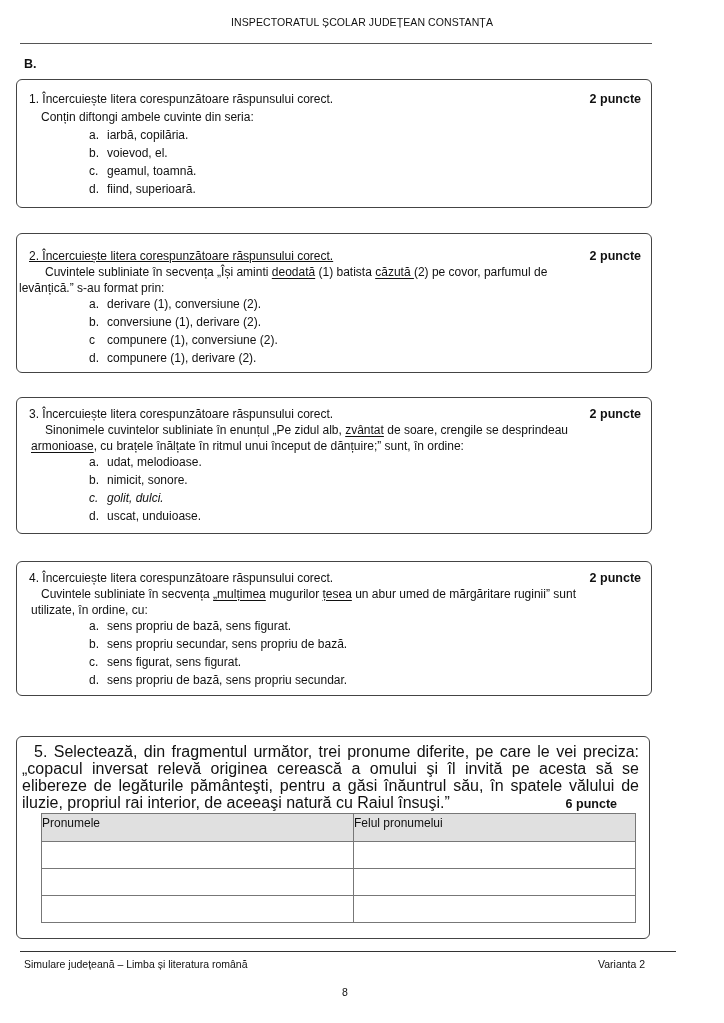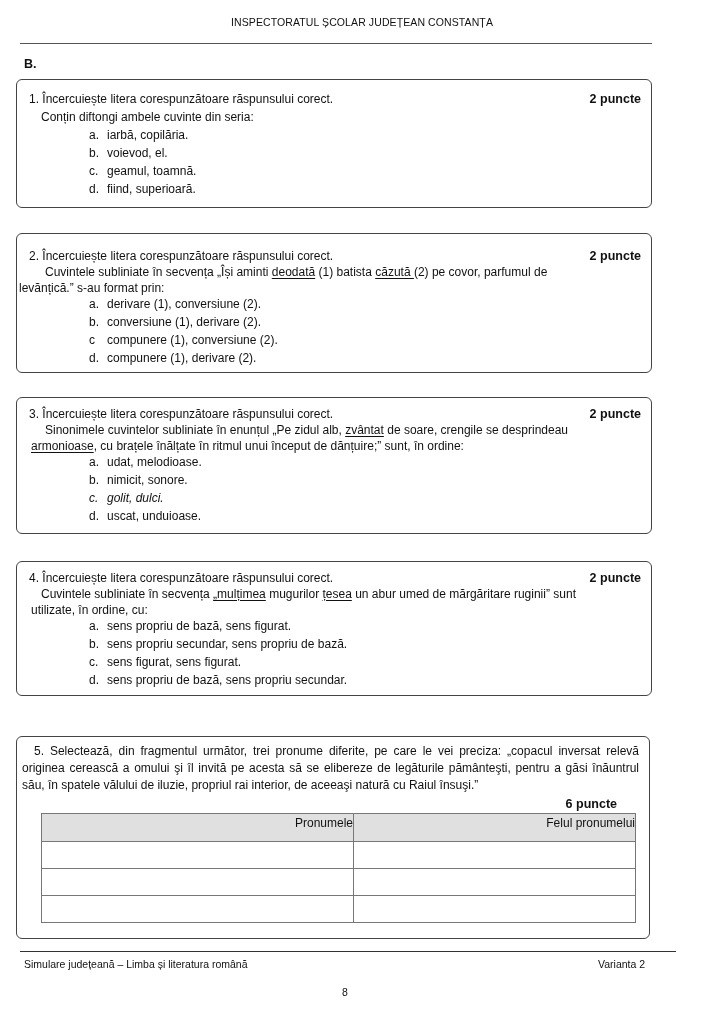--- a/index.html
+++ b/index.html
@@ -9,24 +9,24 @@
   .hdr { top:16px; left:0; width:724px; text-align:center; font-size:10.5px; letter-spacing:0.1px; }
   .hline { top:43px; left:20px; width:632px; height:0; border-top:1px solid #555; }
   .section { top:57px; left:24px; font-weight:bold; font-size:12.5px; }
   .box { position:absolute; border:1.5px solid #444; border-radius:6px; box-sizing:border-box; }
   .qhead { position:absolute; left:12px; right:10px; font-size:12px; }
   .pts { position:absolute; right:10px; font-weight:bold; font-size:12.5px; }
   .line { position:absolute; font-size:12px; white-space:nowrap; }
   .opt { position:absolute; left:72px; font-size:12px; white-space:nowrap; }
   .opt .l { display:inline-block; width:18px; }
   u { text-decoration:underline; text-underline-offset:2px; }
-  .q5text { position:absolute; left:5px; right:10px; top:6px; font-size:12px; line-height:17px; text-align:justify; text-indent:12px; }
+  .q5text { position:absolute; left:5px; right:10px; top:6px; font-size:16px; line-height:17px; text-align:justify; text-indent:12px; }
   table.t { position:absolute; left:24px; top:76px; width:595px; border-collapse:collapse; font-size:12px; }
   table.t th, table.t td { border:1px solid #777; height:26px; padding:0; }
-  table.t th { background:#e0e0e0; font-weight:normal; height:25px; text-align:right; vertical-align:top; padding-top:2px; }
+  table.t th { background:#e0e0e0; font-weight:normal; height:25px; text-align:left; vertical-align:top; padding-top:2px; }
   .fline { top:951px; left:20px; width:656px; border-top:1px solid #333; }
   .fleft { top:958px; left:24px; font-size:10.5px; }
   .fright { top:958px; left:598px; font-size:10.5px; }
   .pnum { top:986px; left:0; width:690px; text-align:center; font-size:10.5px; }
 </style>
 </head>
 <body>
 
 <div class="abs hdr">INSPECTORATUL ȘCOLAR JUDEȚEAN CONSTANȚA</div>
 <div class="abs hline"></div>
@@ -36,21 +36,21 @@
   <div class="qhead" style="top:12px;">1. Încercuiește litera corespunzătoare răspunsului corect.</div>
   <div class="pts" style="top:12px;">2 puncte</div>
   <div class="line" style="left:24px; top:30px;">Conțin diftongi ambele cuvinte din seria:</div>
   <div class="opt" style="top:48px;"><span class="l">a.</span><span>iarbă, copilăria.</span></div>
   <div class="opt" style="top:66px;"><span class="l">b.</span><span>voievod, el.</span></div>
   <div class="opt" style="top:84px;"><span class="l">c.</span><span>geamul, toamnă.</span></div>
   <div class="opt" style="top:102px;"><span class="l">d.</span><span>fiind, superioară.</span></div>
 </div>
 
 <div class="box" style="left:16px; top:233px; width:636px; height:140px;">
-  <div class="qhead" style="top:15px;">2. Încercuiește litera corespunzătoare răspunsului corect.</div>
+  <div class="qhead" style="top:15px;text-decoration:underline;">2. Încercuiește litera corespunzătoare răspunsului corect.</div>
   <div class="pts" style="top:15px;">2 puncte</div>
   <div class="line" style="left:28px; top:31px;"><span>Cuvintele subliniate în secvența „Își aminti </span><u>deodată</u><span> (1) batista </span><u>căzută </u><span>(2) pe covor, parfumul de</span></div>
   <div class="line" style="left:2px; top:47px;">levănțică.” s-au format prin:</div>
   <div class="opt" style="top:63px;"><span class="l">a.</span><span>derivare (1), conversiune (2).</span></div>
   <div class="opt" style="top:81px;"><span class="l">b.</span><span>conversiune (1), derivare (2).</span></div>
   <div class="opt" style="top:99px;"><span class="l">c</span><span>compunere (1), conversiune (2).</span></div>
   <div class="opt" style="top:117px;"><span class="l">d.</span><span>compunere (1), derivare (2).</span></div>
 </div>
 
 <div class="box" style="left:16px; top:397px; width:636px; height:137px;">

